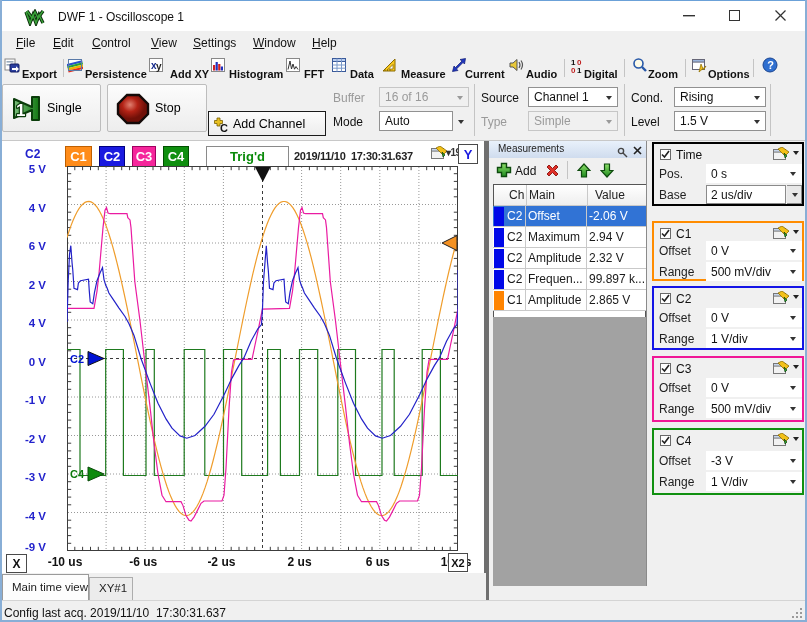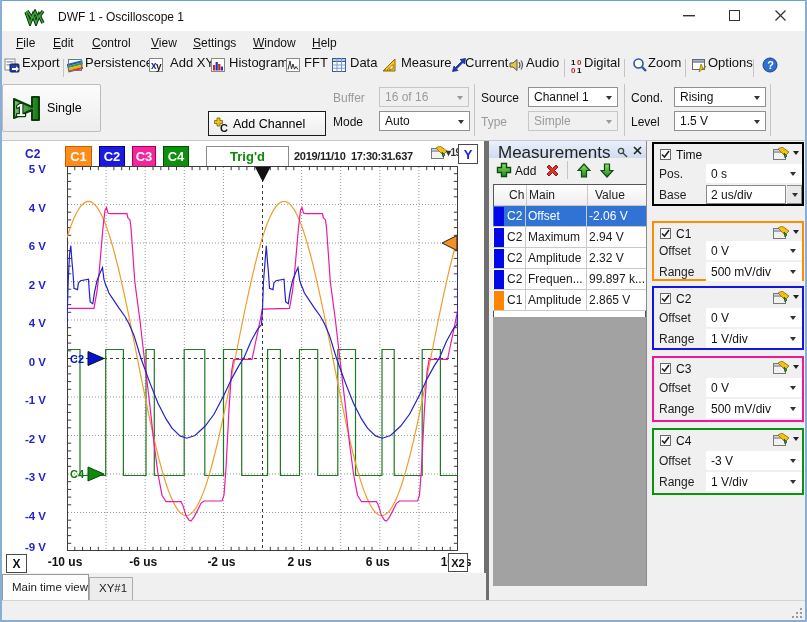--- a/index.html
+++ b/index.html
@@ -2,21 +2,21 @@
 <html><head><meta charset="utf-8"><style>
 * { margin:0; padding:0; box-sizing:border-box; }
 body { width:807px; height:622px; font-family:"Liberation Sans",sans-serif; background:#f0f0f0; position:relative; overflow:hidden; }
 .abs { position:absolute; }
 #titlebar { left:0; top:0; width:807px; height:31px; background:#fff; border-top:1px solid #6ba1d8; }
 #title { left:58px; top:9px; font-size:12px; color:#111; }
 #menubar { left:0; top:31px; width:807px; height:24px; background:#f0f0f0; }
 .mi { position:absolute; top:5px; font-size:12px; color:#111; }
 #toolbar1 { left:0; top:55px; width:807px; height:25px; background:#f0f0f0; }
 .ti { position:absolute; top:2px; }
-.tl { position:absolute; top:0; font-size:13px; color:#111; }
+.tl { position:absolute; top:13px; font-size:11px; color:#111;font-weight:bold; }
 .sep { position:absolute; width:1px; background:#c4c4c4; }
 #toolbar2 { left:0; top:80px; width:807px; height:61px; background:#f0f0f0; border-bottom:1px solid #c8c8c8; }
 .bigbtn { position:absolute; top:4px; height:48px; background:linear-gradient(#fcfcfc,#ededed); border:1px solid #bdbdbd; border-radius:2px; }
 .blkbtn { position:absolute; left:208px; width:118px; height:25px; background:linear-gradient(#fcfcfc,#ededed); border:1px solid #1a1a1a; }
 .lbl { position:absolute; font-size:12px; color:#111; }
 .lbl.dis { color:#9a9a9a; }
 .cmb { position:absolute; height:20px; background:#fff; border:1px solid #919191; font-size:12px; color:#111; padding:2px 0 0 5px; }
 .cmb.dis { background:#f0f0f0; border-color:#c6c6c6; color:#9a9a9a; }
 #plotarea { left:2px; top:141px; width:484px; height:432px; background:#fff; }
 .chbtn { position:absolute; top:5px; height:21px; color:#fff; font-weight:bold; font-size:13px; text-align:center; line-height:20px; }
@@ -172,32 +172,45 @@
             <linearGradient id="sg" x1="0" y1="0" x2="1" y2="0">
               <stop offset="0%" stop-color="#79bd79"></stop>
               <stop offset="100%" stop-color="#157815"></stop>
             </linearGradient>
           </defs>
 <path d="M3 5 L21 13 L21 3 L28 3 L28 26 L21 26 L21 16 L3 24 z" fill="url(#sg)" stroke="#0b3d0b" stroke-width="2" stroke-linejoin="round"></path>
 <text x="5" y="21.5" font-family="Liberation Sans" font-size="17" font-weight="bold" fill="#fff" stroke="#0b3d0b" stroke-width="2.4" paint-order="stroke" stroke-linejoin="round">1</text>
         </svg></div>
     <div class="abs" style="left:44px;top:16px;font-size:12.5px">Single</div>
   </div>
+  <div class="bigbtn" style="left:107px;width:100px">
+    <div class="abs" style="left:8px;top:8px"><svg width="34" height="32" viewBox="0 0 34 32">
+<defs>
+            <radialGradient id="rg" cx="40%" cy="35%">
+              <stop offset="0%" stop-color="#e08070"></stop>
+              <stop offset="50%" stop-color="#b32215"></stop>
+              <stop offset="100%" stop-color="#701008"></stop>
+            </radialGradient>
+          </defs>
+<polygon points="11,2 23,2 32,11 32,21 23,30 11,30 2,21 2,11" fill="url(#rg)" stroke="#140a08" stroke-width="2.4"></polygon>
+        </svg></div>
+    <div class="abs" style="left:47px;top:16px;font-size:12.5px">Stop</div>
+  </div>
   <div class="blkbtn" style="top:31px">
     <div class="abs" style="left:4px;top:5px"><svg width="16" height="16" viewBox="0 0 16 16">
 <path d="M3 1 h3 v2.5 h2.5 v3 H6 V9 H3 V6.5 H0.5 v-3 H3 z" fill="#e8c020" stroke="#7a6000" stroke-width="0.8" transform="translate(1,0)"></path>
 <text x="7" y="15" font-family="Liberation Sans" font-size="11" font-weight="bold" fill="#111">C</text>
         </svg></div>
     <div class="abs" style="left:24px;top:5px;font-size:12.5px">Add Channel</div>
   </div>
   <div class="lbl dis" style="left:333px;top:11px">Buffer</div>
   <div class="cmb dis" style="left:379px;top:7px;width:90px">16 of 16</div>
   <div style="position:absolute;left:457px;top:16px;width:0;height:0;border-left:3.5px solid transparent;border-right:3.5px solid transparent;border-top:4px solid #9a9a9a"></div>
   <div class="lbl" style="left:333px;top:35px">Mode</div>
-  <div class="cmb" style="left:379px;top:31px;width:91px">Auto</div>
+  <div class="cmb" style="left:379px;top:31px;width:74px">Auto</div>
   <div style="position:absolute;left:458px;top:40px;width:0;height:0;border-left:3.5px solid transparent;border-right:3.5px solid transparent;border-top:4px solid #333"></div>
   <div class="sep" style="left:474px;top:4px;height:52px"></div>
   <div class="lbl" style="left:481px;top:11px">Source</div>
   <div class="cmb" style="left:528px;top:7px;width:90px">Channel 1</div>
   <div style="position:absolute;left:606px;top:16px;width:0;height:0;border-left:3.5px solid transparent;border-right:3.5px solid transparent;border-top:4px solid #333"></div>
   <div class="lbl dis" style="left:481px;top:35px">Type</div>
   <div class="cmb dis" style="left:528px;top:31px;width:90px">Simple</div>
   <div style="position:absolute;left:606px;top:40px;width:0;height:0;border-left:3.5px solid transparent;border-right:3.5px solid transparent;border-top:4px solid #9a9a9a"></div>
   <div class="sep" style="left:624px;top:4px;height:52px"></div>
   <div class="lbl" style="left:631px;top:11px">Cond.</div>
@@ -435,21 +448,21 @@
     <div class="xlab" style="left:343.8px">6 us</div>
     <div class="xlab" style="left:422px">10 us</div>
   <div class="sqbtn" style="left:4px;top:413px;width:21px;height:19px;font-size:12px;color:#111;line-height:18px">X</div>
   <div class="sqbtn" style="left:446px;top:412px;width:20px;height:19px;font-size:11px;color:#111;line-height:18px">X2</div>
 </div>
 
 <div class="abs wedge" style="left:484px;top:141px;width:5px;height:459px;background:#6f6f6f"></div>
 
 <div class="abs" id="meas">
   <div class="abs" style="left:0;top:0;width:157px;height:17px;background:linear-gradient(#e9f1fb,#cfdcee)"></div>
-  <div class="abs" style="left:9px;top:2px;font-size:17px;color:#222">Measurements</div>
+  <div class="abs" style="left:9px;top:2px;font-size:10px;color:#222">Measurements</div>
   <div class="abs" style="left:128px;top:3px"><svg width="11" height="11" viewBox="0 0 11 11">
         <circle cx="4" cy="4" r="2.6" fill="none" stroke="#444" stroke-width="1.4"></circle>
         <line x1="6" y1="6" x2="10" y2="10" stroke="#444" stroke-width="1.4"></line>
       </svg></div>
   <svg class="abs" style="left:144px;top:5px" width="9" height="9">
       <line x1="1" y1="1" x2="8" y2="8" stroke="#222" stroke-width="1.6"></line>
       <line x1="8" y1="1" x2="1" y2="8" stroke="#222" stroke-width="1.6"></line>
     </svg>
   <div class="abs" style="left:7px;top:21px"><svg width="16" height="16" viewBox="0 0 16 16">
         <defs>
@@ -647,20 +660,21 @@
   </div>
 
 <div class="abs" id="tabs">
   <div class="abs" style="left:0;top:1px;width:87px;height:26px;background:#fdfdfd;border:1px solid #9a9a9a;border-bottom:none"></div>
   <div class="abs" style="left:10px;top:8px;font-size:11.5px;color:#222">Main time view</div>
   <div class="abs" style="left:87px;top:4px;width:44px;height:23px;background:#ececec;border:1px solid #adadad;border-bottom:none"></div>
   <div class="abs" style="left:97px;top:9px;font-size:11.5px;color:#222">XY#1</div>
 </div>
 
 <div class="abs" id="status">
+  <div class="abs" style="left:4px;top:5px;font-size:12px;color:#111">Config last acq. 2019/11/10&nbsp; 17:30:31.637</div>
   <svg class="abs" style="left:792px;top:7px" width="11" height="11">
       <g fill="#9a9a9a">
         <rect x="8" y="0" width="2" height="2"></rect>
         <rect x="8" y="4" width="2" height="2"></rect>
         <rect x="8" y="8" width="2" height="2"></rect>
         <rect x="4" y="4" width="2" height="2"></rect>
         <rect x="4" y="8" width="2" height="2"></rect>
         <rect x="0" y="8" width="2" height="2"></rect>
       </g>
     </svg>

